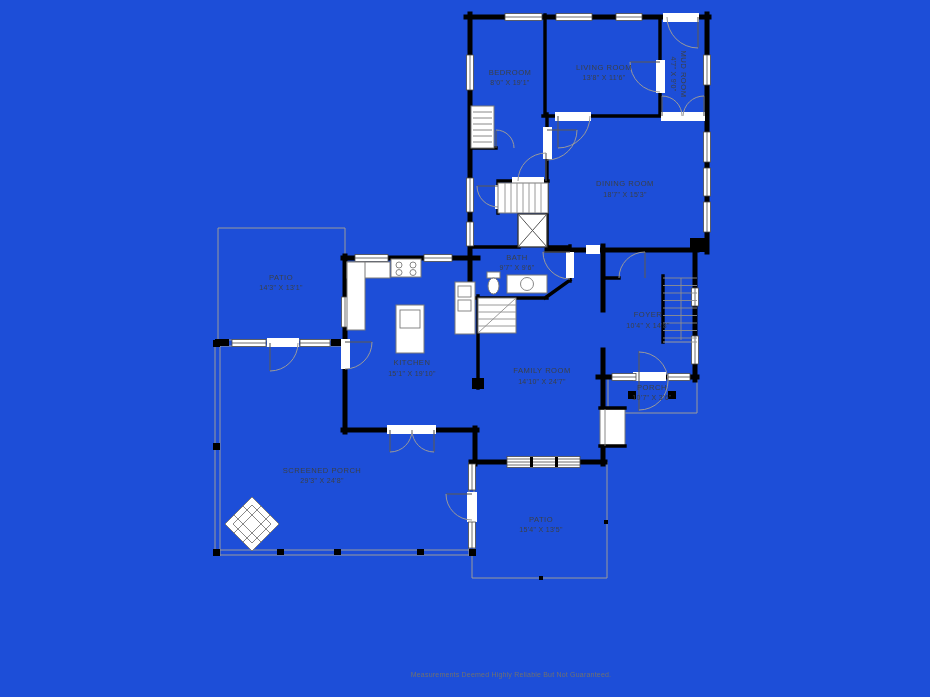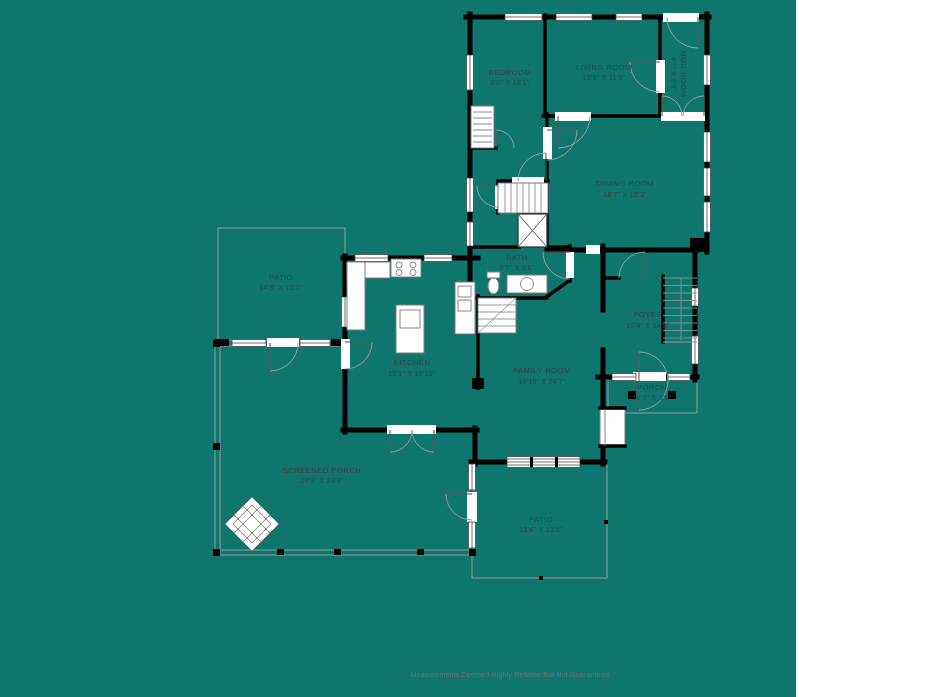--- a/index.html
+++ b/index.html
@@ -1,17 +1,17 @@
 <!DOCTYPE html>
 <html><head>
 <meta charset="utf-8">
 <style>
   html,body{margin:0;padding:0;background:#ffffff;}
-  .page{position:relative;width:780px;height:697px;background:#0f766e;overflow:hidden;
-        font-family:"Liberation Sans",sans-serif;padding-left:16px;}
+  .page{position:relative;width:930px;height:697px;background:#1d4ed8;overflow:hidden;
+        font-family:"Liberation Sans",sans-serif;}
   svg{position:absolute;left:0;top:0;}
   .w5{stroke:#000;stroke-width:5;fill:none;stroke-linecap:square}
   .w3{stroke:#000;stroke-width:3.4;fill:none;stroke-linecap:square}
   .thin{stroke:#9b9b9b;stroke-width:1;fill:none}
   .tread{stroke:#8f8f8f;stroke-width:.9;fill:none}
   .arc{stroke:#9a9a9a;stroke-width:1;fill:none}
   .leaf{stroke:#5a5a5a;stroke-width:1.1;fill:none}
   .fix{fill:#fff;stroke:#7a7a7a;stroke-width:1}
   .fixl{stroke:#7a7a7a;stroke-width:.9;fill:none}
   .blob{fill:#000;stroke:none}

